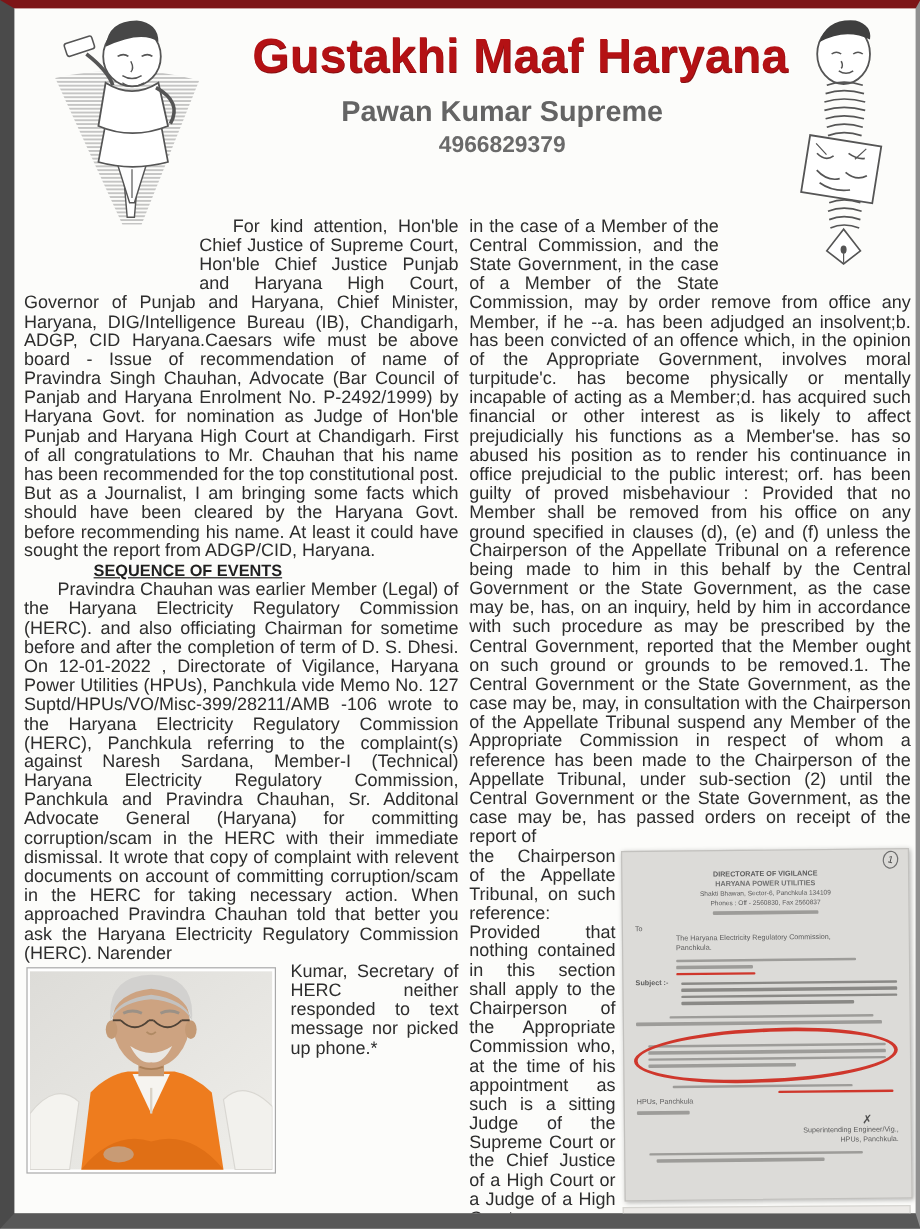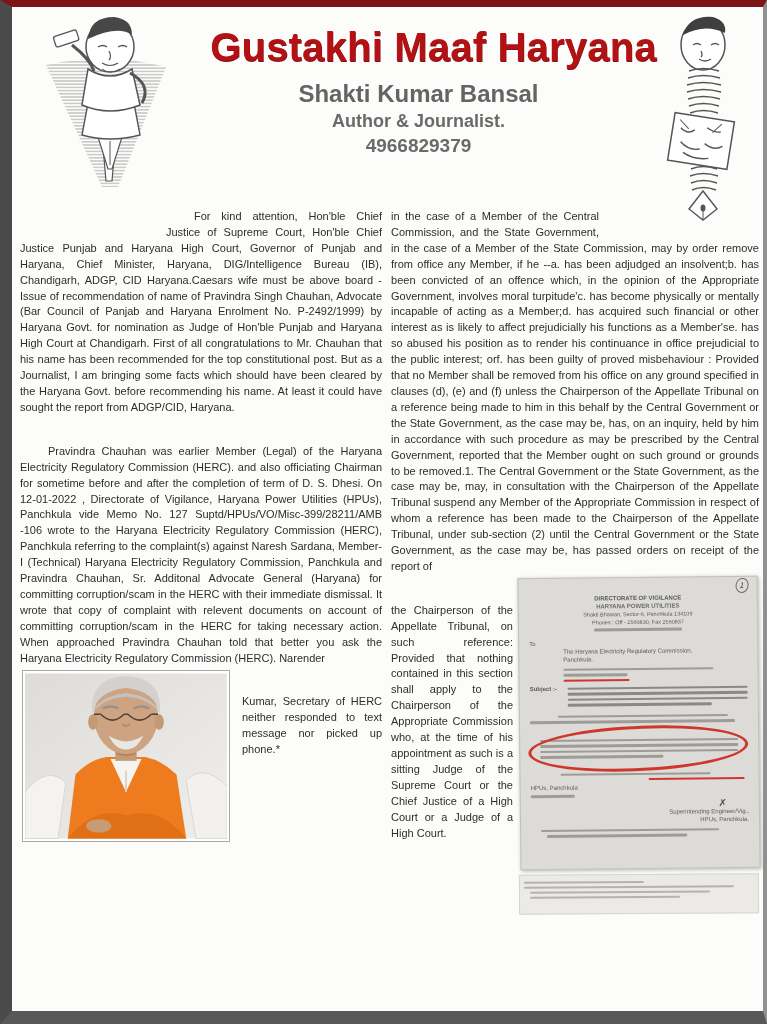--- a/index.html
+++ b/index.html
@@ -18,22 +18,22 @@
   .m-author { text-align:center; padding-left:60px; margin-top:10px; font-size:24px; font-weight:bold; color:#646464; }
   .m-role   { text-align:center; padding-left:60px; margin-top:3px;  font-size:18px; font-weight:bold; color:#6a6a6a; }
   .m-phone  { text-align:center; padding-left:60px; margin-top:3px;  font-size:19px; font-weight:bold; color:#6a6a6a; }
   .cart-left  { position:absolute; left:14px; top:2px;  width:150px; height:192px; z-index:2; }
   .cart-right { position:absolute; right:0px;  top:6px; width:118px; height:210px; z-index:2; }
 
   
   .cols { display:flex; gap:9px; padding:8px 0 0 2px; }
   .col-left  { width:366px; }
   .col-right { width:372px; }
-  p.body { font-size:11px; line-height:15.9px; text-align:justify; color:#2d2d2d;
-           overflow-wrap:break-word;margin-top:28px; }
+  p.body { font-size:15px; line-height:15.9px; text-align:justify; color:#2d2d2d;
+           overflow-wrap:break-word; }
   .indent { text-indent:28px; }
   h2.seq { font-size:13.6px; font-weight:bold; text-decoration:underline; color:#1f1f1f;
            margin-left:58px; line-height:16px; margin-top:1px; }
   .spacer-l { float:left;  width:146px; height:48px; }
   .spacer-r { float:right; width:160px; height:50px; }
 
   
   .photo-fig { float:left; width:212px; margin:4px 8px 0 2px; }
   .photo-img { border:1px solid #a9a9a9; background:#fff; padding:2px; display:block; }
   .photo-cap { font-size:14px; font-weight:bold; color:#3a3a3a; text-align:center;
@@ -90,22 +90,21 @@
           <path d="M98,64 Q120,76 110,94" stroke="#555" stroke-width="3" fill="none"></path>
           <ellipse cx="78" cy="38" rx="24" ry="25" fill="#fff" stroke="#555" stroke-width="1.5"></ellipse>
           <path d="M56,30 Q58,8 82,8 Q100,10 100,26 Q86,16 56,30 Z" fill="#474747"></path>
           <path d="M66,38 q5,-3 9,0 M86,38 q5,-3 9,0" stroke="#555" stroke-width="1.4" fill="none"></path>
           <path d="M77,42 q3,6 0,9 M70,54 q8,5 16,0" stroke="#555" stroke-width="1.2" fill="none"></path>
           <path d="M70,60 Q78,66 88,60" stroke="#555" stroke-width="1" fill="none"></path>
         </svg>
       </div>
 
       <h1 class="m-title">Gustakhi Maaf Haryana</h1>
-      <div class="m-author">Shakti Kumar Bansal</div>
-      <div class="m-role">Author &amp; Journalist.</div>
+      <div class="m-author">Pawan Kumar Supreme</div>
       <div class="m-phone">4966829379</div>
 
       <div class="cart-right">
         <svg viewBox="0 0 118 210" width="118" height="210">
           <ellipse cx="62" cy="32" rx="22" ry="25" fill="#fff" stroke="#555" stroke-width="1.5"></ellipse>
           <path d="M42,22 Q48,2 72,4 Q86,8 84,20 Q64,10 42,22 Z" fill="#3f3f3f"></path>
           <path d="M52,32 q4,-3 8,0 M70,32 q4,-3 8,0 M58,46 q6,4 12,0 M60,38 q2,4 0,6" stroke="#555" stroke-width="1.3" fill="none"></path>
           <g stroke="#555" stroke-width="1.4" fill="none">
             <path d="M48,58 Q62,53 78,58"></path>
               <path d="M47,65 Q62,60 79,65"></path>
@@ -131,20 +130,21 @@
           <line x1="62" y1="198" x2="62" y2="206" stroke="#555" stroke-width="1"></line>
         </svg>
       </div>
     </div>
 
     <div class="cols">
 
       <div class="col-left">
         <span class="spacer-l"></span>
         <p class="body indent">For kind attention, Hon'ble Chief Justice of Supreme Court, Hon'ble Chief Justice Punjab and Haryana High Court, Governor of Punjab and Haryana, Chief Minister, Haryana, DIG/Intelligence Bureau (IB), Chandigarh, ADGP, CID Haryana.Caesars wife must be above board - Issue of recommendation  of name of Pravindra Singh Chauhan, Advocate (Bar Council of Panjab and Haryana Enrolment No. P-2492/1999) by  Haryana Govt. for nomination as Judge of Hon'ble Punjab and Haryana High Court at Chandigarh. First of all congratulations to Mr. Chauhan that his name has been recommended for the top constitutional post. But as a Journalist, I am bringing some facts  which should have been cleared by the Haryana Govt. before recommending his name. At least it could have sought the report from ADGP/CID, Haryana.</p>
+        <h2 class="seq">SEQUENCE OF EVENTS</h2>
         <p class="body indent">Pravindra Chauhan was earlier Member (Legal) of the Haryana Electricity Regulatory Commission (HERC). and also officiating Chairman for sometime before and after the completion of term of D. S. Dhesi. On 12-01-2022 , Directorate of Vigilance, Haryana Power Utilities (HPUs), Panchkula vide Memo No. 127 Suptd/HPUs/VO/Misc-399/28211/AMB -106 wrote to the Haryana Electricity Regulatory Commission (HERC), Panchkula referring to the complaint(s) against Naresh Sardana, Member-I (Technical) Haryana Electricity Regulatory Commission, Panchkula and Pravindra Chauhan, Sr. Additonal Advocate General (Haryana) for committing corruption/scam in the HERC with their immediate dismissal. It wrote that copy of complaint with relevent documents on account of committing corruption/scam in the HERC for taking necessary action. When approached Pravindra Chauhan told that better you ask the Haryana Electricity Regulatory Commission (HERC). Narender</p>
 
         <figure class="photo-fig">
           <svg class="photo-img" viewBox="0 0 208 170" width="208" height="172">
             <defs>
               <linearGradient id="pbg" x1="0" y1="0" x2="1" y2="1">
                 <stop offset="0" stop-color="#dddcd8"></stop>
                   <stop offset="1" stop-color="#efeeea"></stop>
               </linearGradient>
             </defs>

